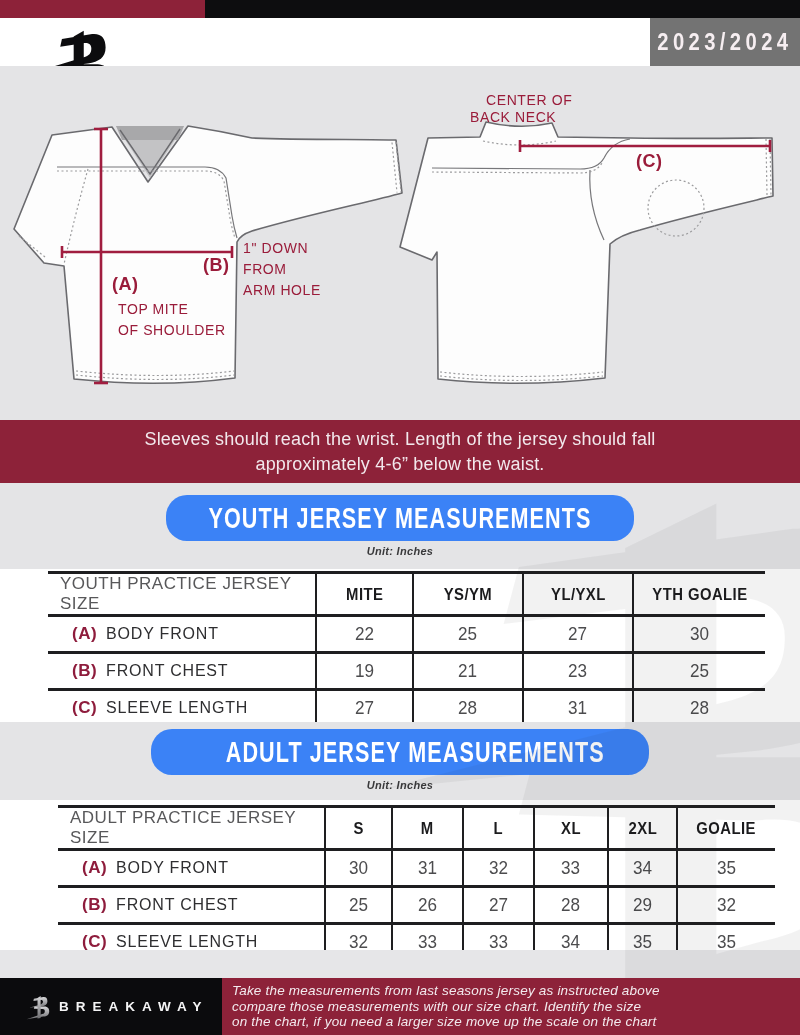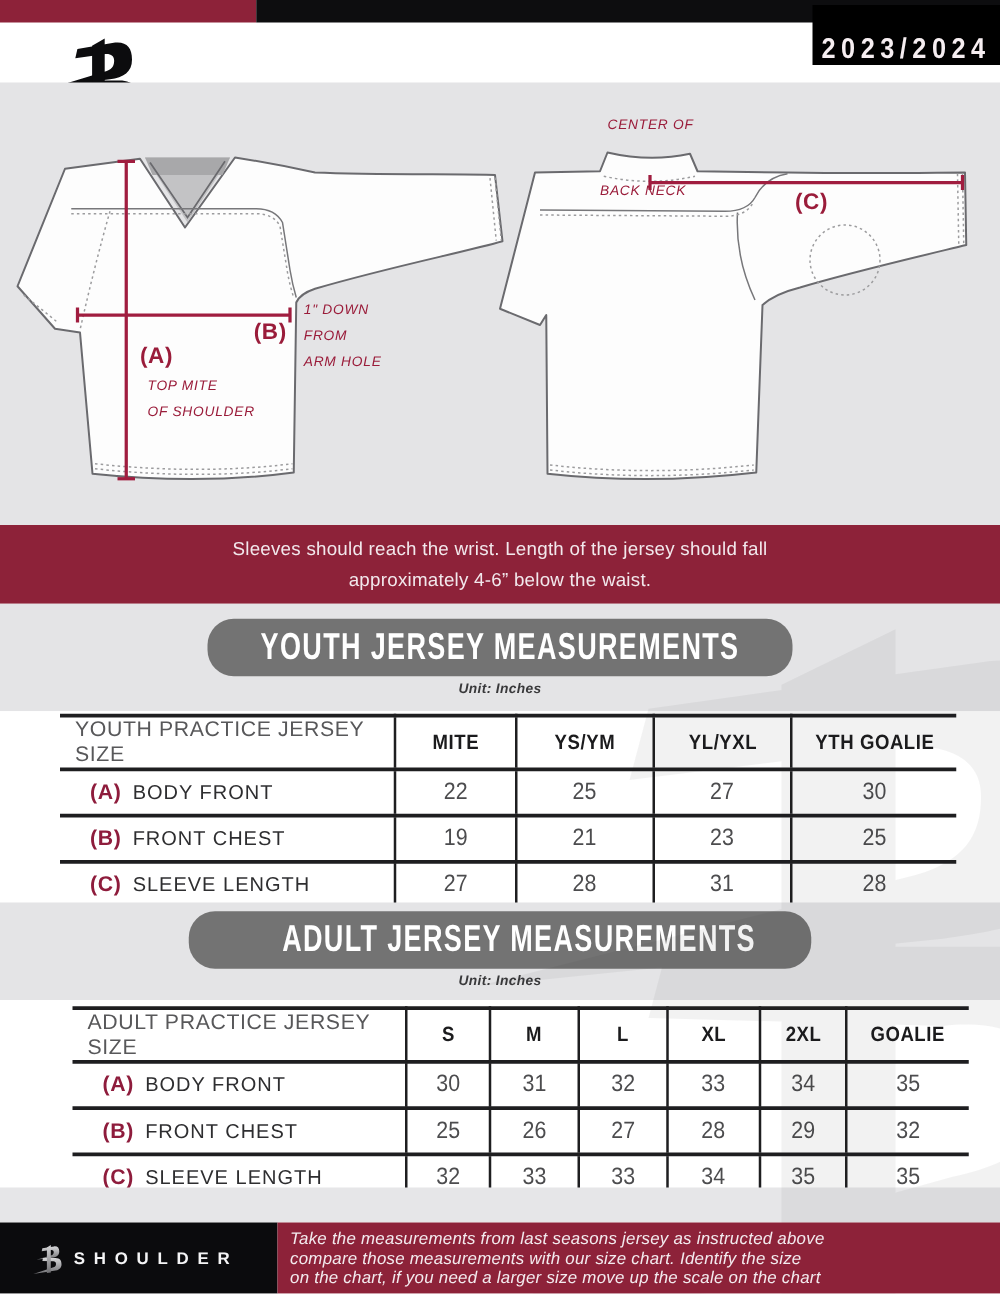--- a/index.html
+++ b/index.html
@@ -15,44 +15,44 @@
   .title-box{
     position:absolute;left:128px;top:18px;width:522px;height:48px;background:#ffffff;
     border:2px solid #151517;box-sizing:border-box;
     display:flex;align-items:center;justify-content:center;
   }
   .title-box span{
     font-size:36px;font-weight:bold;color:#0e0e10;letter-spacing:.5px;white-space:nowrap;
     display:inline-block;transform:scaleX(.75);transform-origin:center;
   }
   .season-box{
-    position:absolute;left:650px;top:4px;width:150px;height:48px;background:#000000;
-    display:flex;align-items:flex-end;justify-content:center;
+    position:absolute;left:650px;top:18px;width:150px;height:48px;background:#737373;
+    display:flex;align-items:center;justify-content:center;
   }
   .season-box span{
     font-size:23px;font-weight:bold;color:#f6eef1;letter-spacing:5px;white-space:nowrap;
     display:inline-block;transform:scaleX(.88);transform-origin:center;
   }
   
   .diagrams{position:absolute;left:0;top:66px;width:800px;height:354px;background:#e4e4e6;}
   .anno{position:absolute;color:#9A1C3A;}
   .anno.key{font-weight:bold;font-size:18px;letter-spacing:.5px;}
-  .anno.it{font-style:italic;font-size:11px;line-height:21px;letter-spacing:.6px;white-space:nowrap;}
+  .anno.it{font-size:14px;line-height:21px;letter-spacing:.6px;white-space:nowrap;}
   
   .banner{
     position:absolute;left:0;top:420px;width:800px;height:63px;background:#8D2239;
     display:flex;flex-direction:column;align-items:center;justify-content:center;
   }
-  .banner span{color:#F2E8EC;font-size:15px;line-height:25px;letter-spacing:.2px;}
+  .banner span{color:#F2E8EC;font-size:18px;line-height:25px;letter-spacing:.2px;}
   
   .sect-head{position:absolute;left:0;width:800px;background:#e4e4e6;text-align:center;}
   #youth-head{top:483px;height:86px;}
   #adult-head{top:722px;height:78px;}
   .head-box{
-    margin:12px auto 0 auto;width:468px;height:46px;background:#737373;border-radius:21px;
+    margin:12px auto 0 auto;width:468px;height:46px;background:#3b82f6;border-radius:21px;
     display:flex;align-items:center;justify-content:center;
   }
   #adult-head .head-box{margin-top:7px;padding-left:30px;}
   .head-box span{
     color:#ffffff;font-weight:bold;font-size:30px;letter-spacing:1.5px;white-space:nowrap;
     display:inline-block;transform:scaleX(.72);transform-origin:center;
   }
   .unit{
     margin-top:4px;font-style:italic;font-weight:bold;font-size:11px;color:#39393b;letter-spacing:.3px;
   }
@@ -157,21 +157,21 @@
 
       <g stroke="#A01D3F" stroke-width="2.6" fill="none">
         <path d="M520,80 L770,80"></path>
           <path d="M520,74 L520,86"></path>
           <path d="M770,74 L770,86"></path>
       </g>
     </svg>
 
     
     <span class="anno it" style="left:486px;top:24px;">CENTER OF</span>
-    <span class="anno it" style="left:480px;top:41px;margin-top:36px;">BACK NECK</span>
+    <span class="anno it" style="left:470px;top:41px;">BACK NECK</span>
     <span class="anno key" style="left:636px;top:85px;">(C)</span>
 
     <span class="anno key" style="left:203px;top:189px;">(B)</span>
     <span class="anno it" style="left:243px;top:172px;">1" DOWN</span>
     <span class="anno it" style="left:243px;top:193px;">FROM</span>
     <span class="anno it" style="left:243px;top:214px;">ARM HOLE</span>
 
     <span class="anno key" style="left:112px;top:208px;">(A)</span>
     <span class="anno it" style="left:118px;top:233px;">TOP MITE</span>
     <span class="anno it" style="left:118px;top:254px;">OF SHOULDER</span>
@@ -304,21 +304,21 @@
         <defs>
           <linearGradient id="silver" x1="0" y1="0" x2="0" y2="1">
             <stop offset="0" stop-color="#d6d6d8"></stop>
               <stop offset="1" stop-color="#6f6f72"></stop>
           </linearGradient>
         </defs>
         <path d="M38,20 L74,14 C85,13 90,19 90,30 C90,42 82,47 69,49 L20,55 L66,41 C72,39 73,35 73,31 C73,26 69,24 63,25 L36,29 Z" fill="url(#silver)"></path>
         <path d="M40,50 L78,50 C93,50 97,59 97,69 C97,81 89,88 74,89 L10,99 L70,79 C78,77 80,73 80,68 C80,62 76,59 69,60 L38,59 Z" fill="url(#silver)"></path>
         <polygon points="52,17 64,10 64,94 52,96" fill="url(#silver)"></polygon>
       </svg>
-      <span class="brand">SHOULDER</span>
+      <span class="brand">BREAKAWAY</span>
     </div>
     <div class="f-maroon">
       <div>Take the measurements from last seasons jersey as instructed above</div>
       <div>compare those measurements  with our size chart. Identify the size</div>
       <div>on the chart, if you need a larger size move up the scale on the chart</div>
     </div>
   </div>
 
 </div>
 

